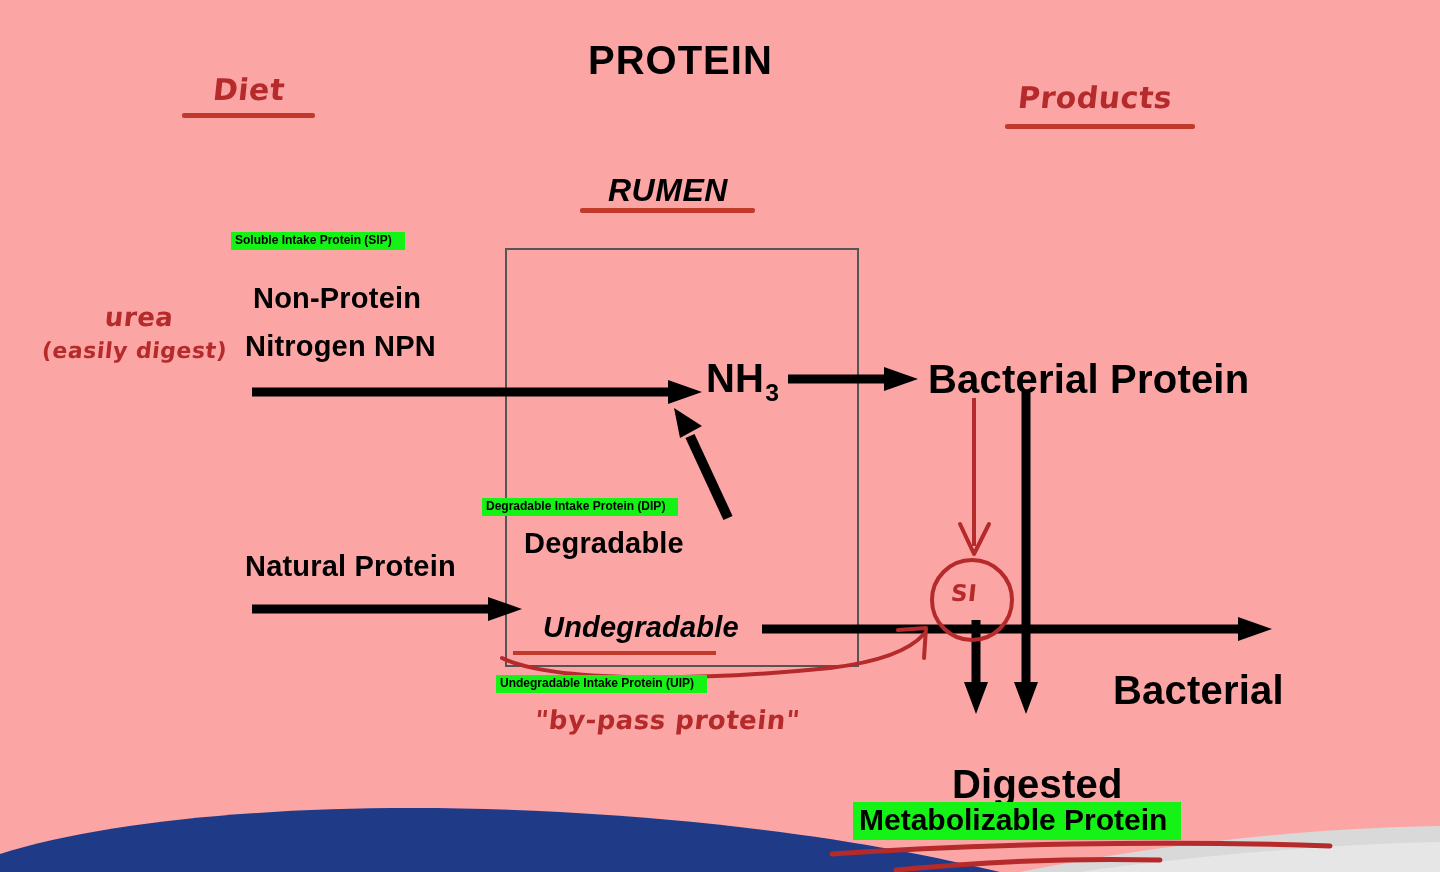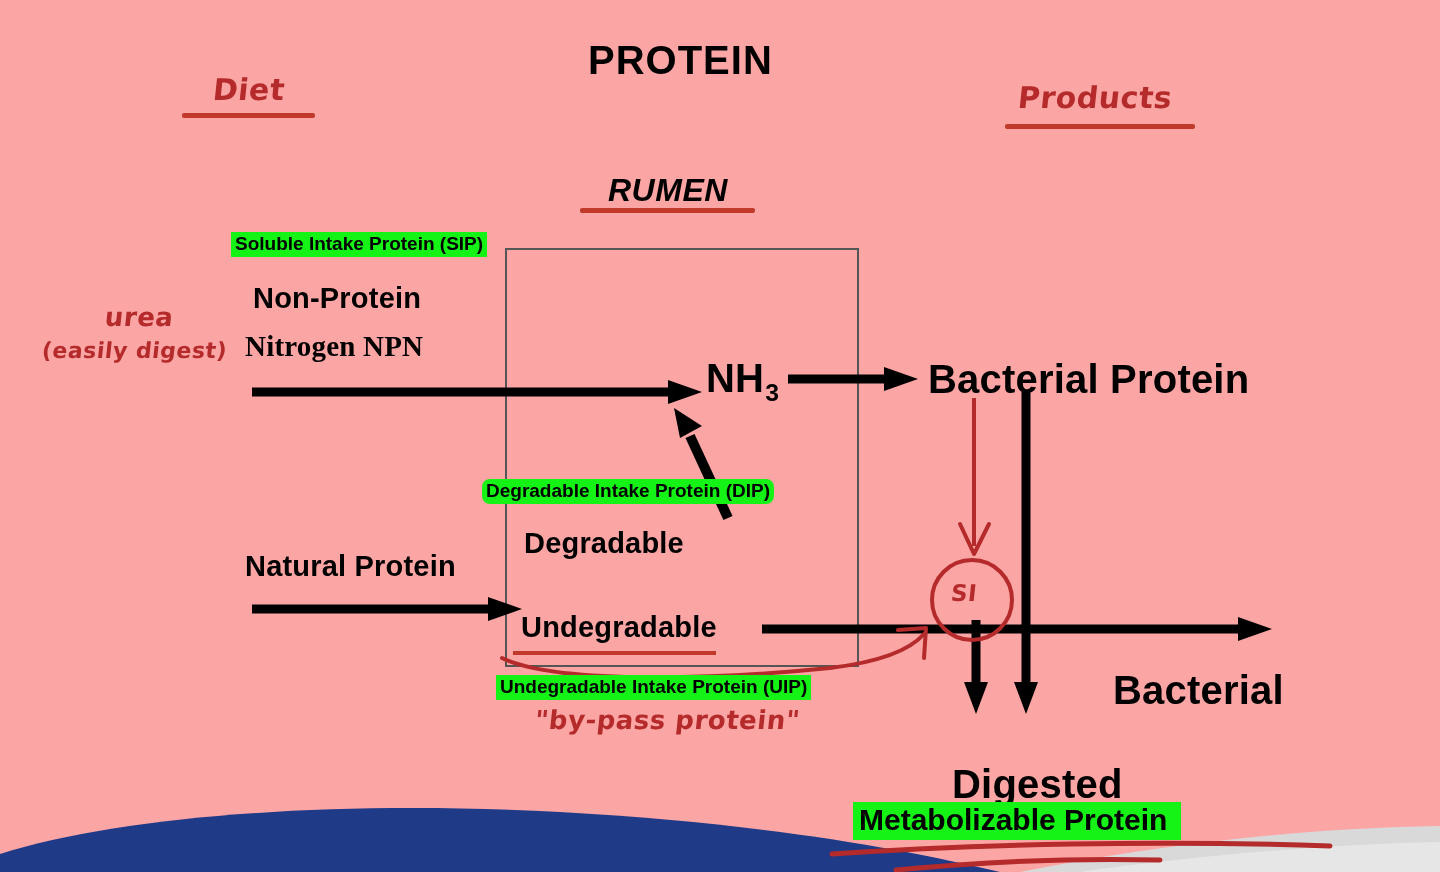--- a/index.html
+++ b/index.html
@@ -53,22 +53,22 @@
   .hand-lg { font-size: 30px; }
   .hand-md { font-size: 26px; }
   .hand-sm { font-size: 22px; }
 
   
   .hl {
     background: #15f215;
     color: #000000;
     font-family: "Liberation Sans", sans-serif;
     font-weight: bold;
-    font-size: 19px;
-    padding: 2px 4px 3px 4px;
+    font-size: 12px;
+    padding: 2px 13px 3px 4px;
     white-space: nowrap;
     line-height: 1.05;
   }
   .hl-big {
     font-size: 30px;
     padding: 2px 14px 4px 6px;
   }
 
   
   .redrule {
@@ -112,21 +112,21 @@
   <div class="abs redrule" style="left:1005px; top:124px; width:190px;"></div>
 
   <div class="abs print title-rumen" style="left:600px; top:172px;margin-left:8px;">RUMEN</div>
   <div class="abs redrule" style="left:580px; top:208px; width:175px;"></div>
 
   <div class="abs rumen-box" style="left:505px; top:248px; width:350px; height:415px;"></div>
 
   <div class="abs hl" style="left:231px; top:232px;">Soluble Intake Protein (SIP)</div>
 
   <div class="abs print node-big" style="left:245px; top:282px;">Non-Protein</div>
-  <div class="abs print node-big" style="left:237px; top:330px;font-family:Liberation Serif, serif;">Nitrogen NPN</div>
+  <div class="abs print node-big" style="left:237px; top:330px;">Nitrogen NPN</div>
 
   <div class="abs hand hand-md" style="left:105px; top:302px;">urea</div>
   <div class="abs hand hand-sm" style="left:42px; top:338px;">(easily digest)</div>
 
   <svg class="abs" style="left:252px; top:378px; width:450px; height:26px;" viewBox="0 0 450 26">
     <line x1="0" y1="14" x2="418" y2="14" stroke="#000" stroke-width="9"></line>
     <polygon points="416,2 450,14 416,26" fill="#000"></polygon>
   </svg>
 
   <div class="abs print" style="left:706px; top:356px; font-size:40px;">
@@ -138,32 +138,32 @@
     <polygon points="96,1 130,13 96,25" fill="#000"></polygon>
   </svg>
 
   <div class="abs print node-mid" style="left:928px; top:357px;">Bacterial Protein</div>
 
   <svg class="abs" style="left:668px; top:408px; width:72px; height:112px;" viewBox="0 0 72 112">
     <line x1="60" y1="110" x2="22" y2="28" stroke="#000" stroke-width="10"></line>
     <polygon points="6,0 34,18 12,30" fill="#000"></polygon>
   </svg>
 
-  <div class="abs hl" style="left:482px; top:479px;border-radius:8px;">Degradable Intake Protein (DIP)</div>
+  <div class="abs hl" style="left:482px; top:498px;">Degradable Intake Protein (DIP)</div>
 
   <div class="abs print node-big" style="left:237px; top:550px;">Natural Protein</div>
 
   <div class="abs print node-big" style="left:516px; top:527px;">Degradable</div>
 
   <svg class="abs" style="left:252px; top:595px; width:270px; height:26px;" viewBox="0 0 270 26">
     <line x1="0" y1="14" x2="238" y2="14" stroke="#000" stroke-width="9"></line>
     <polygon points="236,2 270,14 236,26" fill="#000"></polygon>
   </svg>
 
-  <div class="abs print node-big" style="left:513px; top:611px;">Undegradable</div>
+  <div class="abs print node-big" style="left:535px; top:611px;font-style:italic;">Undegradable</div>
   <div class="abs" style="left:513px; top:651px; width:203px; height:4px; background:#c0392b;"></div>
 
   <svg class="abs" style="left:762px; top:616px; width:510px; height:26px;" viewBox="0 0 510 26">
     <line x1="0" y1="13" x2="478" y2="13" stroke="#000" stroke-width="9"></line>
     <polygon points="476,1 510,13 476,25" fill="#000"></polygon>
   </svg>
 
   <svg class="abs" style="left:1013px; top:392px; width:26px; height:322px;" viewBox="0 0 26 322">
     <line x1="13" y1="0" x2="13" y2="292" stroke="#000" stroke-width="9"></line>
     <polygon points="1,290 25,290 13,322" fill="#000"></polygon>

